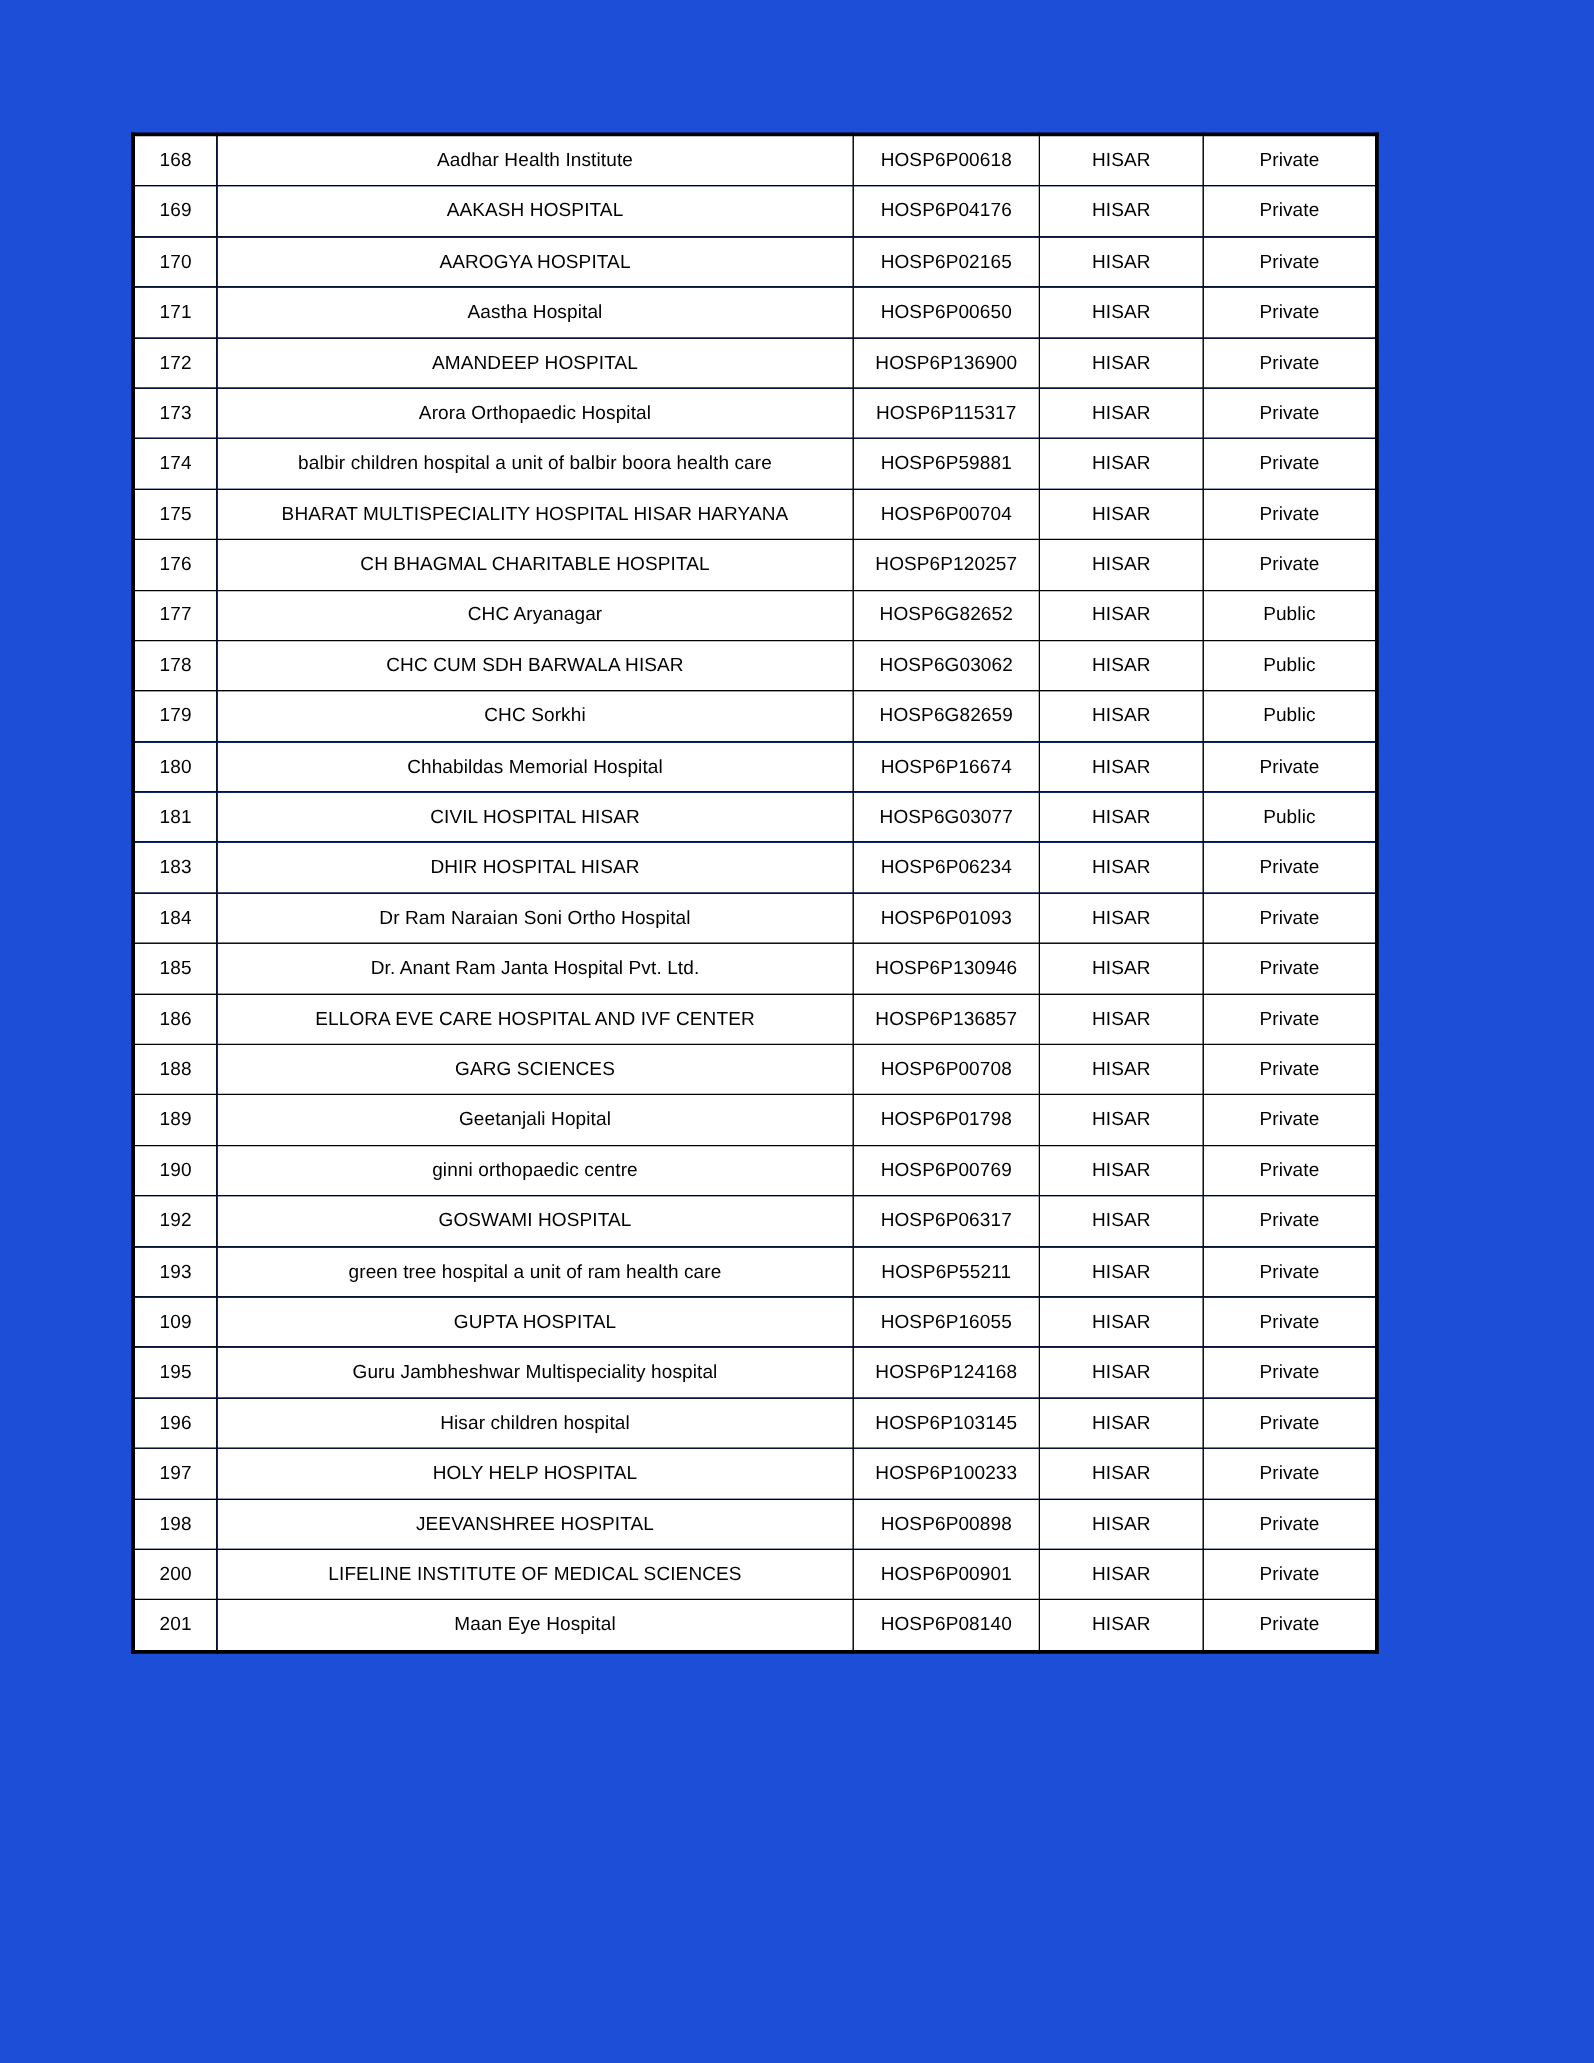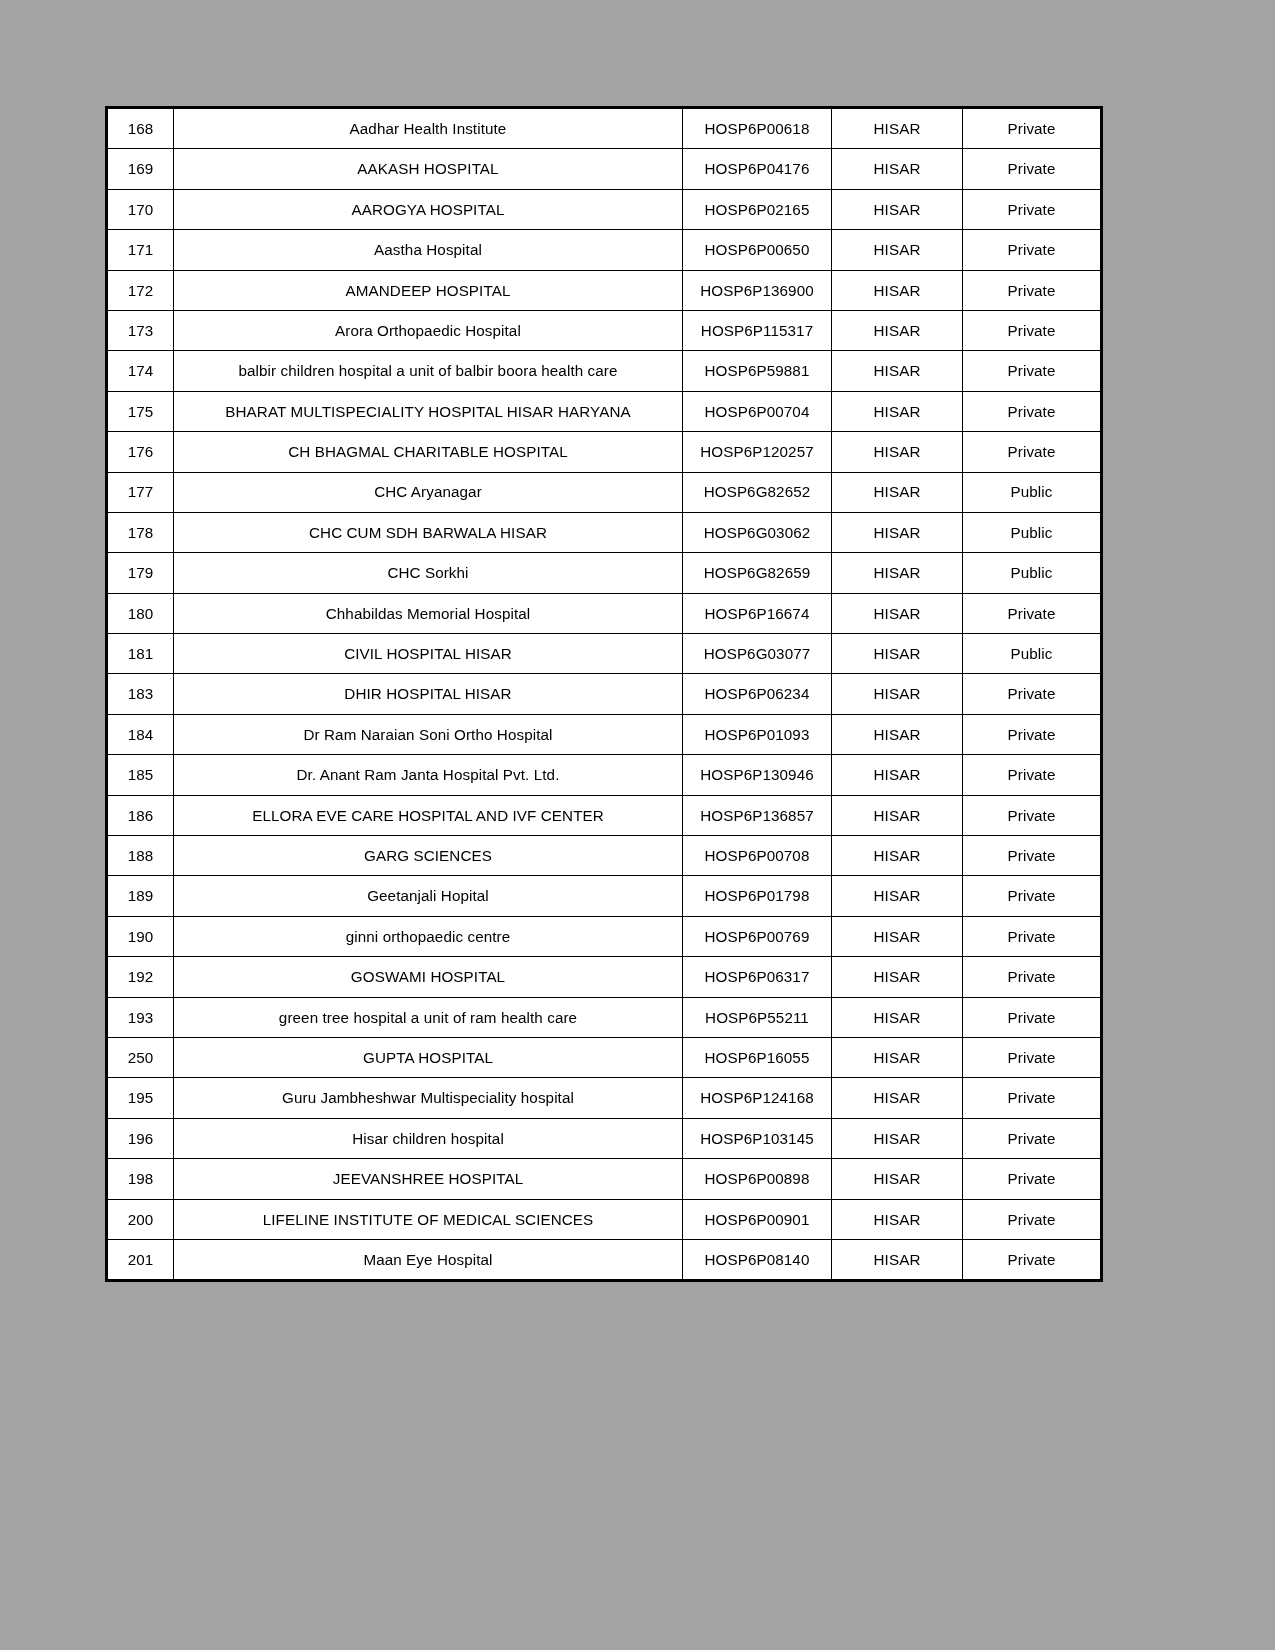--- a/index.html
+++ b/index.html
@@ -12,21 +12,21 @@
     width: 1275px;
     height: 1650px;
     font-family: "Liberation Sans", sans-serif;
     color: #000000;
     -webkit-font-smoothing: antialiased;
   }
   .page {
     position: relative;
     width: 1275px;
     height: 1650px;
-    background: #a3a3a3;
+    background: #1d4ed8;
     box-sizing: border-box;
   }
   .table-wrap {
     position: absolute;
     left: 105px;
     top: 106px;
     width: 995px;
   }
   table.hospital-table {
     border-collapse: collapse;
@@ -228,37 +228,44 @@
             <td class="cell-type">Private</td>
           </tr>
           <tr>
             <td class="cell-sno">193</td>
             <td class="cell-name">green tree hospital a unit of ram health care</td>
             <td class="cell-code">HOSP6P55211</td>
             <td class="cell-city">HISAR</td>
             <td class="cell-type">Private</td>
           </tr>
           <tr>
-            <td class="cell-sno">250</td>
+            <td class="cell-sno">109</td>
             <td class="cell-name">GUPTA HOSPITAL</td>
             <td class="cell-code">HOSP6P16055</td>
             <td class="cell-city">HISAR</td>
             <td class="cell-type">Private</td>
           </tr>
           <tr>
             <td class="cell-sno">195</td>
             <td class="cell-name">Guru Jambheshwar Multispeciality hospital</td>
             <td class="cell-code">HOSP6P124168</td>
             <td class="cell-city">HISAR</td>
             <td class="cell-type">Private</td>
           </tr>
           <tr>
             <td class="cell-sno">196</td>
             <td class="cell-name">Hisar children hospital</td>
             <td class="cell-code">HOSP6P103145</td>
+            <td class="cell-city">HISAR</td>
+            <td class="cell-type">Private</td>
+          </tr>
+          <tr>
+            <td class="cell-sno">197</td>
+            <td class="cell-name">HOLY HELP HOSPITAL</td>
+            <td class="cell-code">HOSP6P100233</td>
             <td class="cell-city">HISAR</td>
             <td class="cell-type">Private</td>
           </tr>
           <tr>
             <td class="cell-sno">198</td>
             <td class="cell-name">JEEVANSHREE HOSPITAL</td>
             <td class="cell-code">HOSP6P00898</td>
             <td class="cell-city">HISAR</td>
             <td class="cell-type">Private</td>
           </tr>

